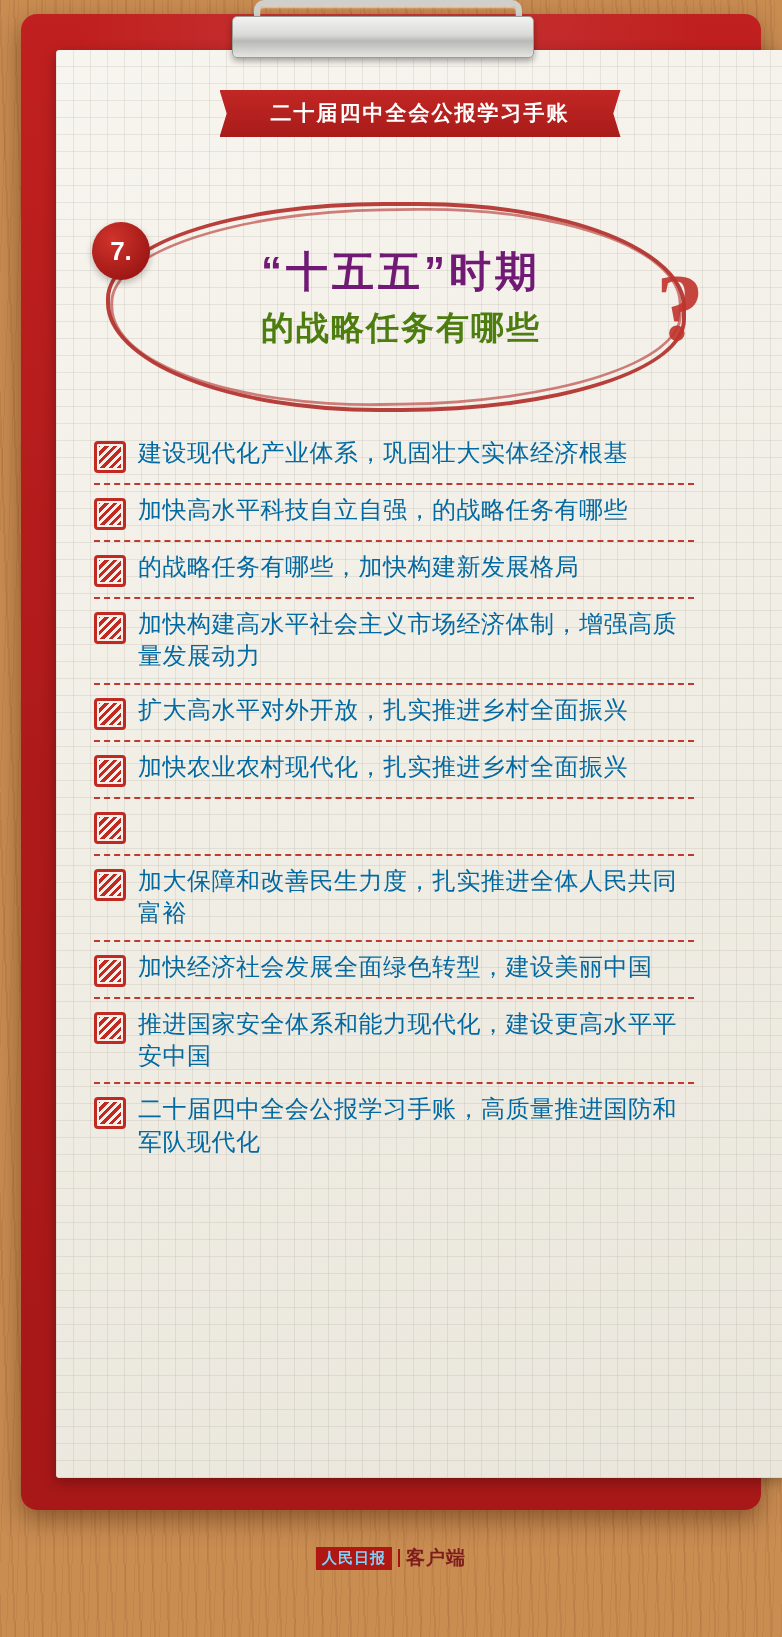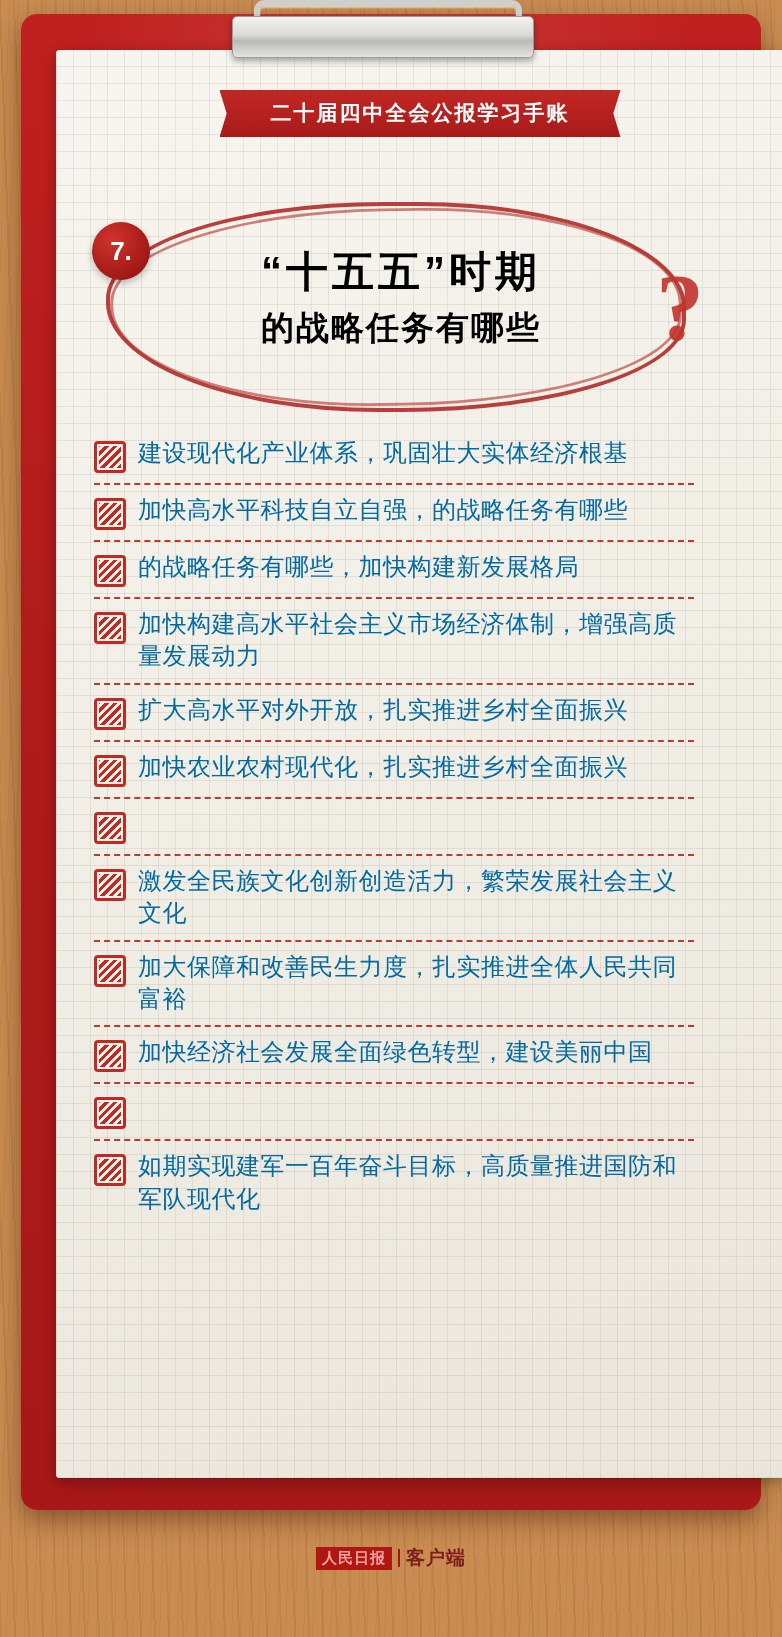--- a/index.html
+++ b/index.html
@@ -156,31 +156,31 @@
     font-size:26px; font-weight:700;
     box-shadow:0 3px 7px rgba(0,0,0,0.25);
   }
   .title-1{
     position:absolute;
     left:60px; top:42px;
     width:470px;
     text-align:center;
     font-size:42px;
     font-weight:800;
-    color:#000000;
+    color:#701a75;
     letter-spacing:4px;
   }
   .title-2{
     position:absolute;
     left:60px; top:104px;
     width:470px;
     text-align:center;
     font-size:33px;
     font-weight:700;
-    color:#000000;
+    color:#4d7c0f;
     letter-spacing:2px;
   }
   .qmark{
     position:absolute;
     right:-18px; top:58px;
     font-size:96px;
     color:#c0342c;
     font-weight:800;
     font-family:"Liberation Serif", serif;
     line-height:1;
@@ -226,21 +226,21 @@
 
   
   .footer{
     position:absolute;
     left:0; right:0; top:1545px;
     display:flex; align-items:center; justify-content:center;
     gap:6px;
   }
   .footer .mark{
     background:#b01612;
-    color:#fca5a5;
+    color:#7dd3fc;
     font-size:15px;
     font-weight:700;
     padding:2px 6px;
     letter-spacing:1px;
   }
   .footer .name{
     color:#7f1d1d;
     font-size:19px;
     font-weight:700;
     letter-spacing:1px;
@@ -306,42 +306,39 @@
 
       <div class="item">
         <div class="checkbox"></div>
         <div class="item-text">加快农业农村现代化，扎实推进乡村全面振兴</div>
       </div>
 
       <div class="item">
         <div class="checkbox"></div>
       </div>
 
-      <div class="item">
-        <div class="checkbox"></div>
-        <div class="item-text">激发全民族文化创新创造活力，繁荣发展社会主义文化</div>
-      </div>
 
       <div class="item">
         <div class="checkbox"></div>
         <div class="item-text">加大保障和改善民生力度，扎实推进全体人民共同富裕</div>
       </div>
 
       <div class="item">
         <div class="checkbox"></div>
         <div class="item-text">加快经济社会发展全面绿色转型，建设美丽中国</div>
       </div>
 
       <div class="item">
         <div class="checkbox"></div>
-      </div>
-
-      <div class="item">
-        <div class="checkbox"></div>
-        <div class="item-text">如期实现建军一百年奋斗目标，高质量推进国防和军队现代化</div>
+        <div class="item-text">推进国家安全体系和能力现代化，建设更高水平平安中国</div>
+      </div>
+
+      <div class="item">
+        <div class="checkbox"></div>
+        <div class="item-text">二十届四中全会公报学习手账，高质量推进国防和军队现代化</div>
       </div>
 
     </div>
 
   </div>
 </div>
 
 <div class="footer">
   <span class="mark">人民日报</span>
   <span class="bar"></span>

